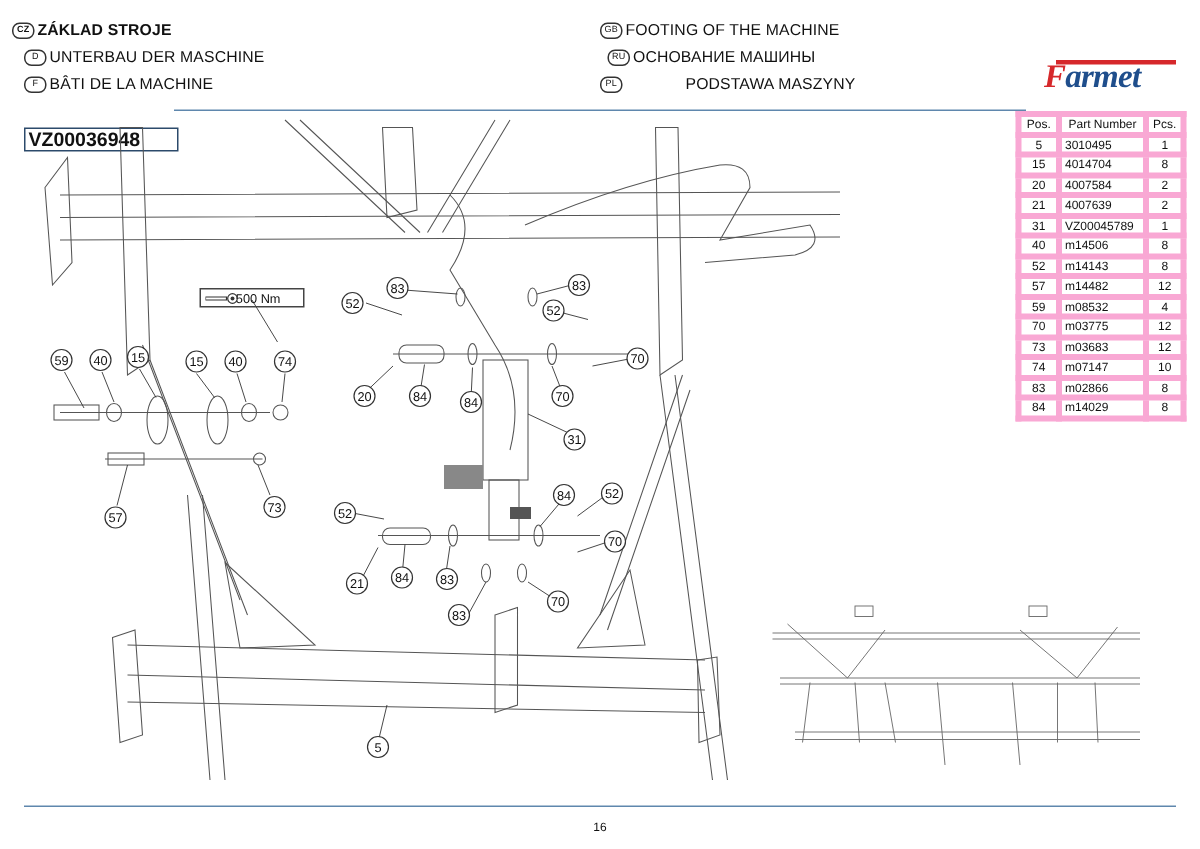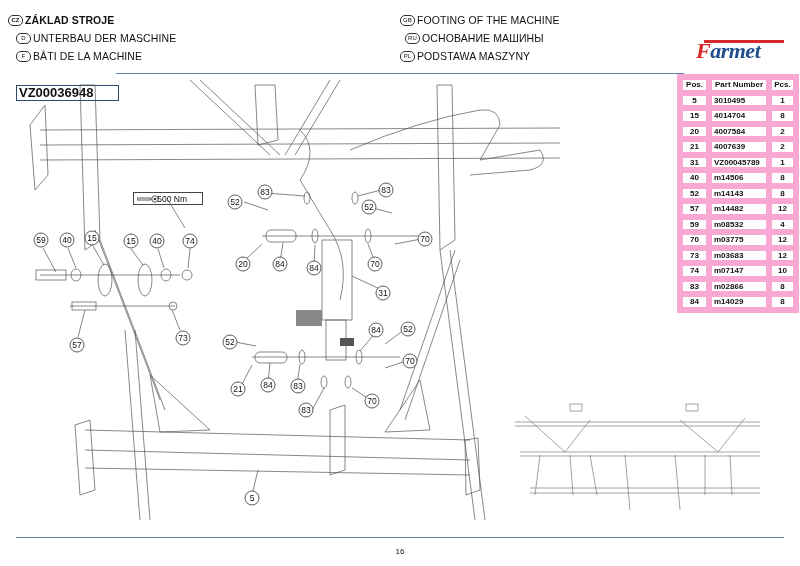--- a/index.html
+++ b/index.html
@@ -6,21 +6,21 @@
   body { width:800px; height:566px; position:relative; overflow:hidden; font-family:"Liberation Sans", sans-serif; color:#111; }
   .title-line { position:absolute; font-size:10.5px; letter-spacing:0.1px; display:flex; align-items:center; white-space:nowrap; }
   .lang-badge { display:inline-block; width:13px; height:9px; border:1px solid #333; border-radius:5px; font-size:6px; line-height:9px; text-align:center; margin-right:2px; box-sizing:content-box; }
   .code-box { position:absolute; left:16px; top:65px; width:99px; height:14px; border:1px solid #2c4a6b; font-weight:bold; font-size:13px; line-height:14px; padding-left:2px;margin-top:20px; }
   .header-rule { position:absolute; left:116px; top:73px; width:568px; height:1px; background:#5f87ad; }
   .logo { position:absolute; left:694px; top:38px; width:92px; height:26px; }
   .logo-text { position:absolute; left:2px; top:0; font-family:Liberation Serif, serif; font-weight:bold; font-style:italic; font-size:22px; color:#1f4e8c; letter-spacing:-0.5px; }
   .logo-text .f { color:#d6282b; }
   .logo-bar { position:absolute; left:10px; top:2px; width:80px; height:3px; background:#d6282b; }
   table.parts { position:absolute; left:677px; top:74px; border-collapse:collapse; font-size:8px; }
-  table.parts th, table.parts td { border:6px solid #f9a8d4; padding:0 2px; height:9.5px; line-height:9.5px; font-weight:bold; }
+  table.parts th, table.parts td { border:4px solid #f9a8d4; padding:0 2px; height:9.5px; line-height:9.5px; font-weight:normal; }
   table.parts th { text-align:center; }
   table.parts td.pos { text-align:center; width:19px; }
   table.parts td.pn { text-align:left; width:50px; }
   table.parts td.pcs { text-align:center; width:17px; }
   .footer-rule { position:absolute; left:16px; top:537px; width:768px; height:1px; background:#5f87ad; }
   .page-num { position:absolute; left:390px; top:547px; font-size:8px; width:20px; text-align:center; }
   svg.drawing { position:absolute; left:0; top:0; }
   .callout circle { fill:#fff; stroke:#333; stroke-width:0.8; }
   .callout text { font-family:"Liberation Sans", sans-serif; font-size:8.5px; text-anchor:middle; fill:#111; }
   .torque-box { position:absolute; left:133px; top:192px; width:70px; height:13px; border:1px solid #444; font-size:8.5px; display:flex; align-items:center; justify-content:flex-end; padding-right:15px; box-sizing:border-box; }
@@ -42,21 +42,21 @@
   <span>BÂTI DE LA MACHINE</span>
 </div>
 <div class="title-line" style="left:400px;top:14px;">
   <span class="lang-badge">GB</span>
   <span>FOOTING OF THE MACHINE</span>
 </div>
 <div class="title-line" style="left:405px;top:32px;">
   <span class="lang-badge">RU</span>
   <span>ОСНОВАНИЕ МАШИНЫ</span>
 </div>
-<div class="title-line" style="left:400px;top:50px;">
+<div class="title-line" style="left:400px;top:50px;gap:40px;">
   <span class="lang-badge">PL</span>
   <span>PODSTAWA MASZYNY</span>
 </div>
 
 <div class="code-box">VZ00036948</div>
 <div class="header-rule"></div>
 
 <div class="logo">
   <div class="logo-bar"></div>
   <div class="logo-text"><span class="f">F</span>armet</div>

